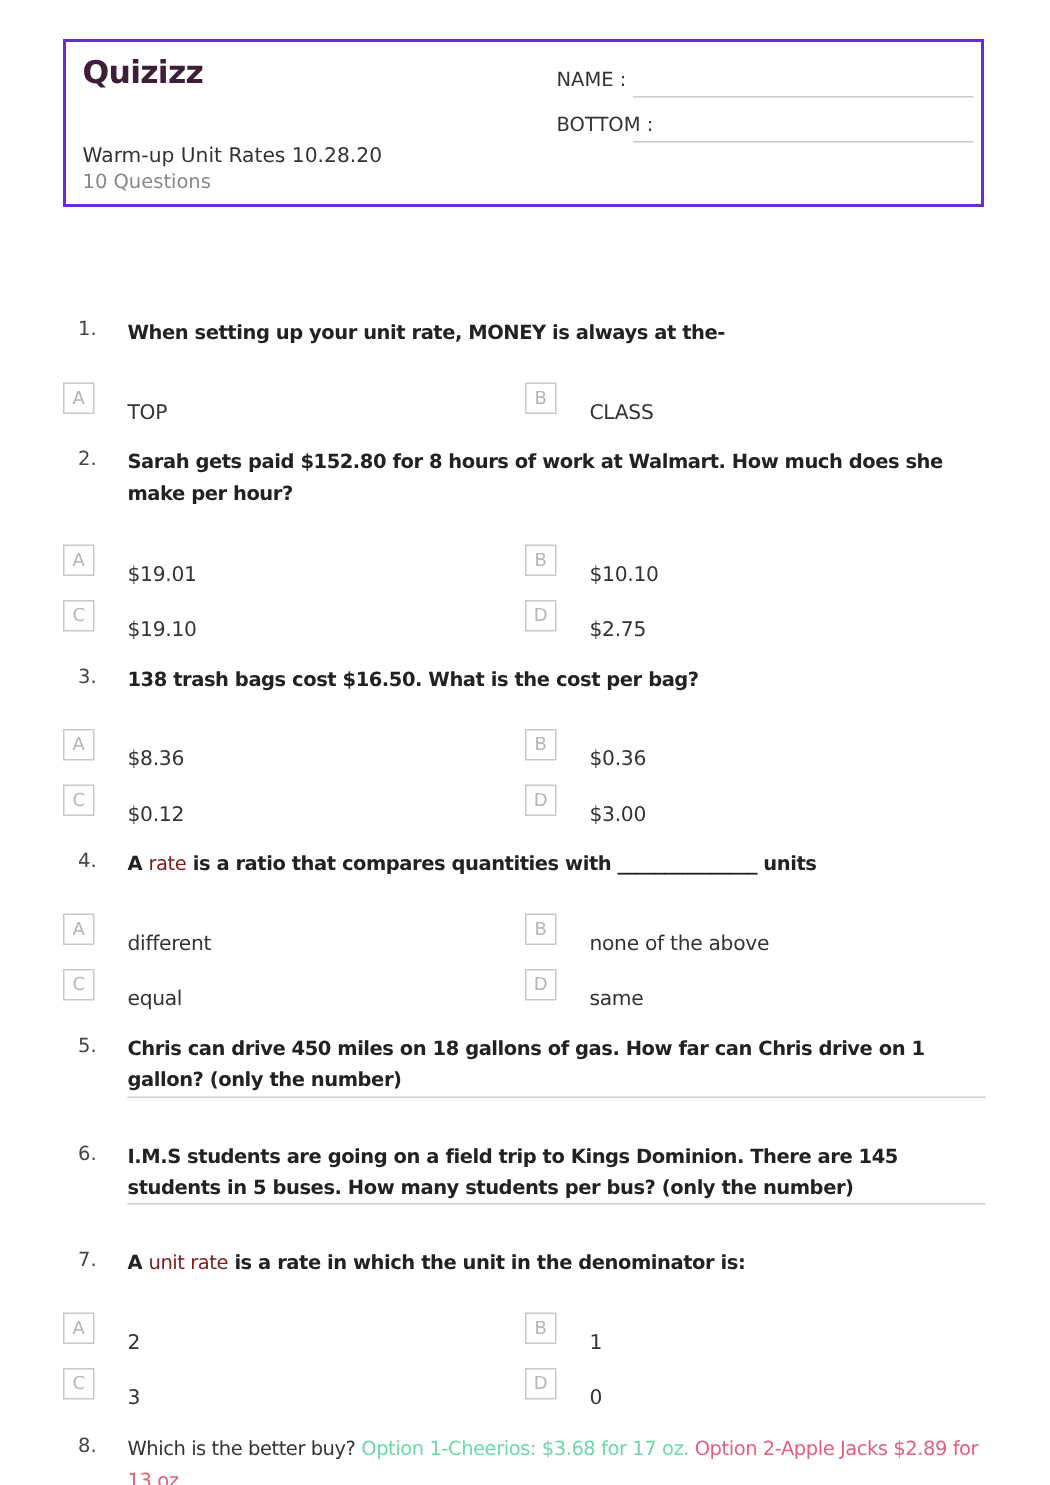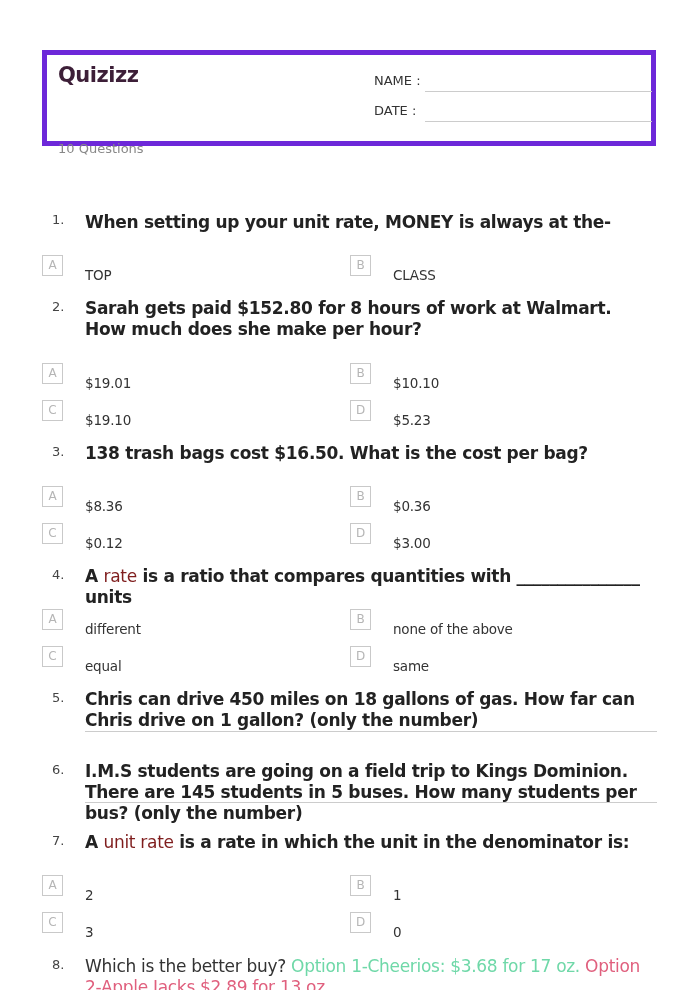--- a/index.html
+++ b/index.html
@@ -1,58 +1,59 @@
 <!DOCTYPE html>
 <html><head>
 <meta charset="utf-8">
 <style>
   html, body { margin: 0; padding: 0; background: #ffffff; }
   body { width: 700px; height: 990px; overflow: hidden; position: relative;
          font-family: "DejaVu Sans", "Liberation Sans", sans-serif; color: #333; }
-  .header-box { position: absolute; left: 42px; top: 50px; width: 614px; height: 96px;
-                border: 5px solid #6d28d9; box-sizing: border-box; }
+  .header-box { position: absolute; left: 42px; top: 26px; width: 614px; height: 112px;
+                border: 2px solid #6d28d9; box-sizing: border-box; }
   .logo { position: absolute; left: 11px; top: 8px; font-family: "DejaVu Sans", sans-serif;
           font-weight: bold; font-size: 21px; color: #3d1f38; letter-spacing: -0.5px; }
   .quiz-title { position: absolute; left: 11px; top: 68px; font-size: 13.5px; color: #333; }
   .quiz-count { position: absolute; left: 11px; top: 86px; font-size: 13px; color: #888; }
   .fields { position: absolute; left: 327px; top: 16px; width: 278px; }
   .field-row { position: relative; height: 30px; }
   .field-label { position: absolute; left: 0; top: 2px; font-size: 13px; color: #333; }
   .field-line { position: absolute; left: 51px; right: 0; top: 20px; border-bottom: 1px solid #ccc; }
 
   .q { position: absolute; left: 0; width: 700px; }
   .q-num { position: absolute; left: 52px; font-size: 13px; color: #444; }
-  .q-text { position: absolute; left: 85px; width: 572px; font-size: 17px; font-weight: bold;
+  .q-text { position: absolute; left: 85px; width: 572px; font-size: 13px; font-weight: bold;
             color: #222; line-height: 21px; letter-spacing: -0.3px; }
   .q-text.normal { font-weight: normal; color: #333; }
   .hl-blue { color: #7f1d1d; font-weight: normal; }
   .hl-green { color: #6fd8a8; font-weight: normal; }
   .hl-pink { color: #e0607e; font-weight: normal; }
   .answer-line { position: absolute; left: 85px; width: 572px; border-bottom: 1px solid #ccc; }
 
   .opt { position: absolute; height: 21px; }
   .opt-box { position: absolute; left: 0; top: 0; width: 19px; height: 19px;
              border: 1px solid #c9c9c9; font-size: 12px; color: #b5b5b5; text-align: center;
              line-height: 19px; box-sizing: content-box; }
   .opt-text { position: absolute; left: 43px; top: 12px; font-size: 13.5px; color: #333;
               white-space: nowrap; letter-spacing: -0.2px; }
 </style>
 </head>
 <body>
 
 <div class="header-box">
   <div class="logo">Quizizz</div>
+  <div class="quiz-title">Warm-up Unit Rates 10.28.20</div>
   <div class="quiz-count">10 Questions</div>
   <div class="fields">
     <div class="field-row">
       <span class="field-label">NAME :</span>
       <span class="field-line"></span>
     </div>
     <div class="field-row">
-      <span class="field-label">DATE :</span>
+      <span class="field-label">BOTTOM :</span>
       <span class="field-line"></span>
     </div>
   </div>
 </div>
 
 <div class="q" style="top:212px;">
   <span class="q-num">1.</span>
   <span class="q-text">When setting up your unit rate, MONEY is always at the-</span>
 </div>
 <div class="opt" style="left:42px;top:255px;">
@@ -75,21 +76,21 @@
 <div class="opt" style="left:350px;top:363px;">
   <span class="opt-box">B</span>
   <span class="opt-text">$10.10</span>
 </div>
 <div class="opt" style="left:42px;top:400px;">
   <span class="opt-box">C</span>
   <span class="opt-text">$19.10</span>
 </div>
 <div class="opt" style="left:350px;top:400px;">
   <span class="opt-box">D</span>
-  <span class="opt-text">$5.23</span>
+  <span class="opt-text">$2.75</span>
 </div>
 
 <div class="q" style="top:443px;">
   <span class="q-num" style="top:1px;">3.</span>
   <span class="q-text">138 trash bags cost $16.50. What is the cost per bag?</span>
 </div>
 <div class="opt" style="left:42px;top:486px;">
   <span class="opt-box">A</span>
   <span class="opt-text">$8.36</span>
 </div>

